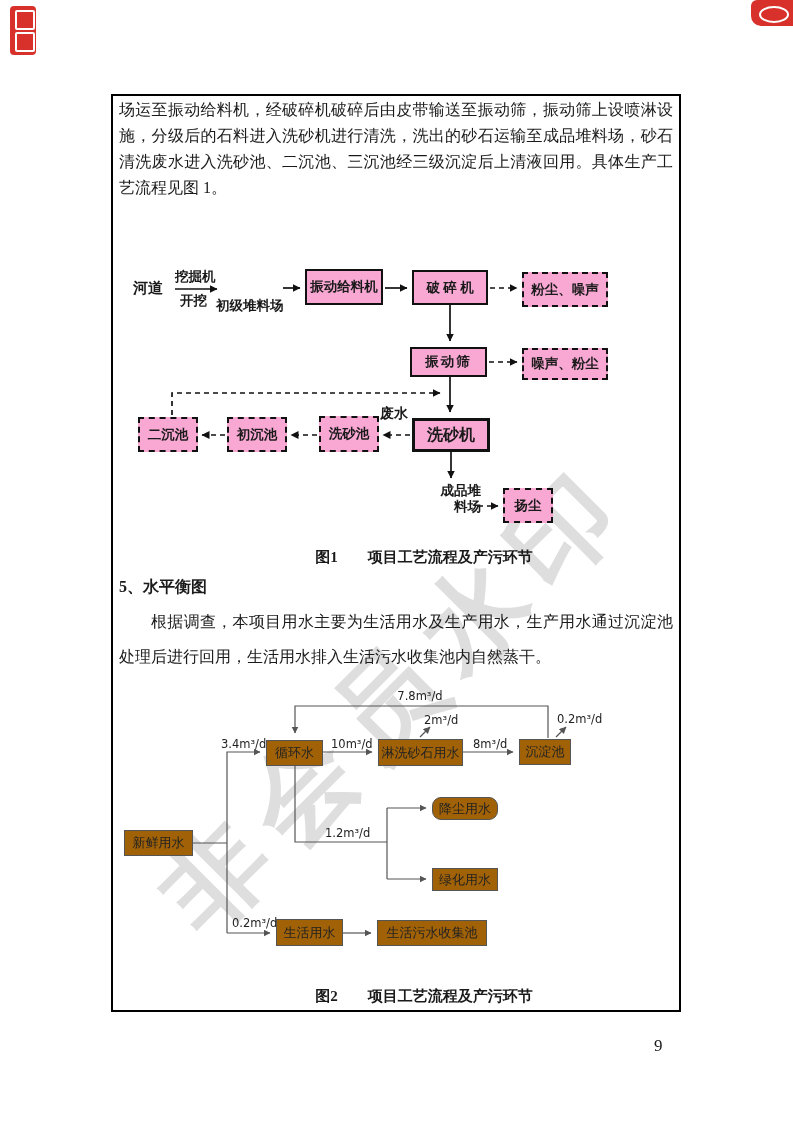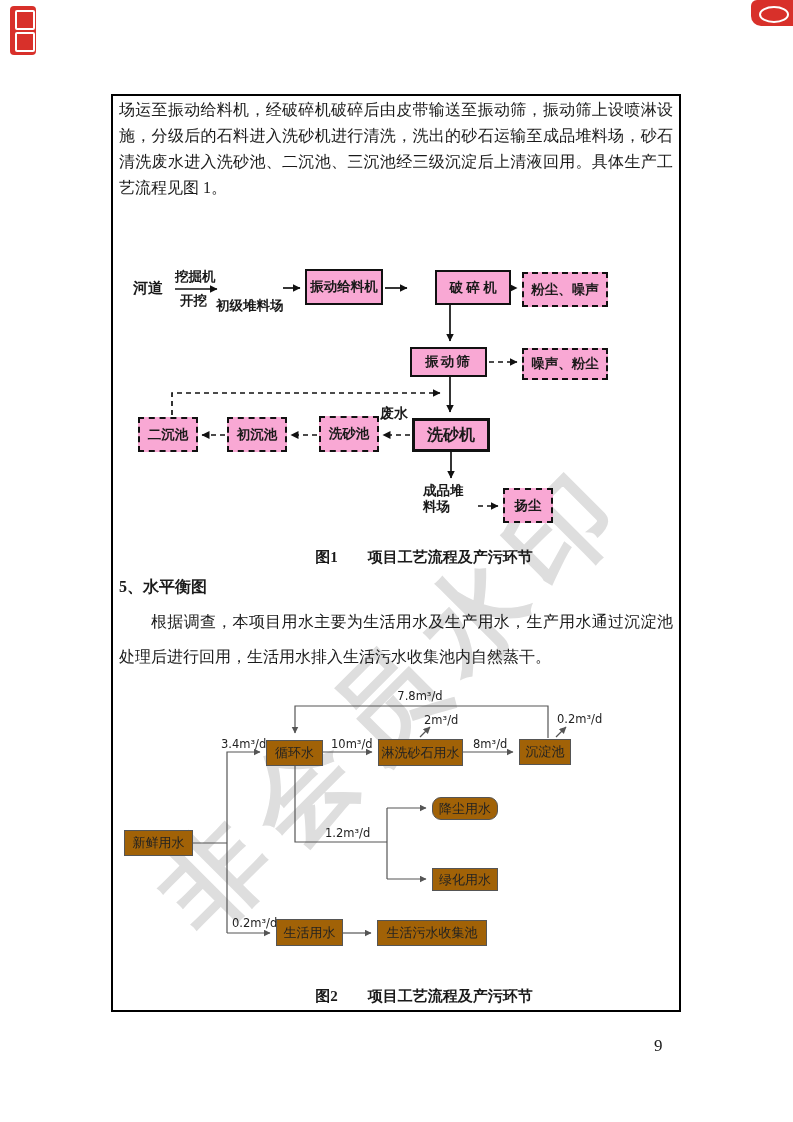--- a/index.html
+++ b/index.html
@@ -31,21 +31,21 @@
   .fig{position:absolute;z-index:2;}
   .fig svg{position:absolute;left:0;top:0;}
 
   
   .n{position:absolute;display:flex;align-items:center;justify-content:center;background:#f9a8d4;
     border:2px solid #111;font-weight:bold;font-size:13.5px;box-sizing:border-box;white-space:nowrap;}
   .n.dash{border:2px dashed #111;}
   .n.thick{border:3px solid #111;font-size:16px;}
   .lbl{position:absolute;font-weight:bold;font-size:13.5px;white-space:nowrap;z-index:2;}
   .lbl.big{font-size:15px;}
-  .lbl.center{text-align:left;line-height:16px;}
+  .lbl.center{text-align:right;line-height:16px;}
 
   
   .wb{position:absolute;display:flex;align-items:center;justify-content:center;background:#a16207;
     border:1px solid #555;font-size:13px;color:#222;box-sizing:border-box;white-space:nowrap;}
   .fl{position:absolute;font-family:"DejaVu Sans","Liberation Sans",sans-serif;font-size:11.5px;
     color:#222;white-space:nowrap;}
   .fl.ctr{text-align:center;}
 
   .caption{position:absolute;left:111px;width:570px;text-align:center;font-weight:bold;font-size:15px;z-index:2;
     transform:translateX(28px);}
@@ -96,21 +96,21 @@
         <line x1="367" y1="251" x2="387" y2="251" marker-end="url(#ab)"></line>
       </g>
     </svg>
 
     <span class="lbl big" style="left:22px;top:24px;">河道</span>
     <span class="lbl" style="left:64px;top:13px;">挖掘机</span>
     <span class="lbl" style="left:69px;top:37px;">开挖</span>
     <span class="lbl" style="left:105px;top:26px;margin-top:16px;">初级堆料场</span>
 
     <div class="n" style="left:194px;top:14px;width:78px;height:36px;">振动给料机</div>
-    <div class="n" style="left:301px;top:15px;width:76px;height:35px;margin-left:23px;">破 碎 机</div>
+    <div class="n" style="left:301px;top:15px;width:76px;height:35px;">破 碎 机</div>
     <div class="n dash" style="left:411px;top:17px;width:86px;height:35px;">粉尘、噪声</div>
     <div class="n" style="left:299px;top:92px;width:77px;height:30px;letter-spacing:2px;">振动筛</div>
     <div class="n dash" style="left:411px;top:93px;width:86px;height:32px;">噪声、粉尘</div>
 
     <span class="lbl" style="left:269px;top:150px;font-size:14px;">废水</span>
     <div class="n thick" style="left:301px;top:163px;width:78px;height:34px;">洗砂机</div>
     <div class="n dash" style="left:208px;top:161px;width:60px;height:36px;">洗砂池</div>
     <div class="n dash" style="left:116px;top:162px;width:60px;height:35px;">初沉池</div>
     <div class="n dash" style="left:27px;top:162px;width:60px;height:35px;">二沉池</div>
 

